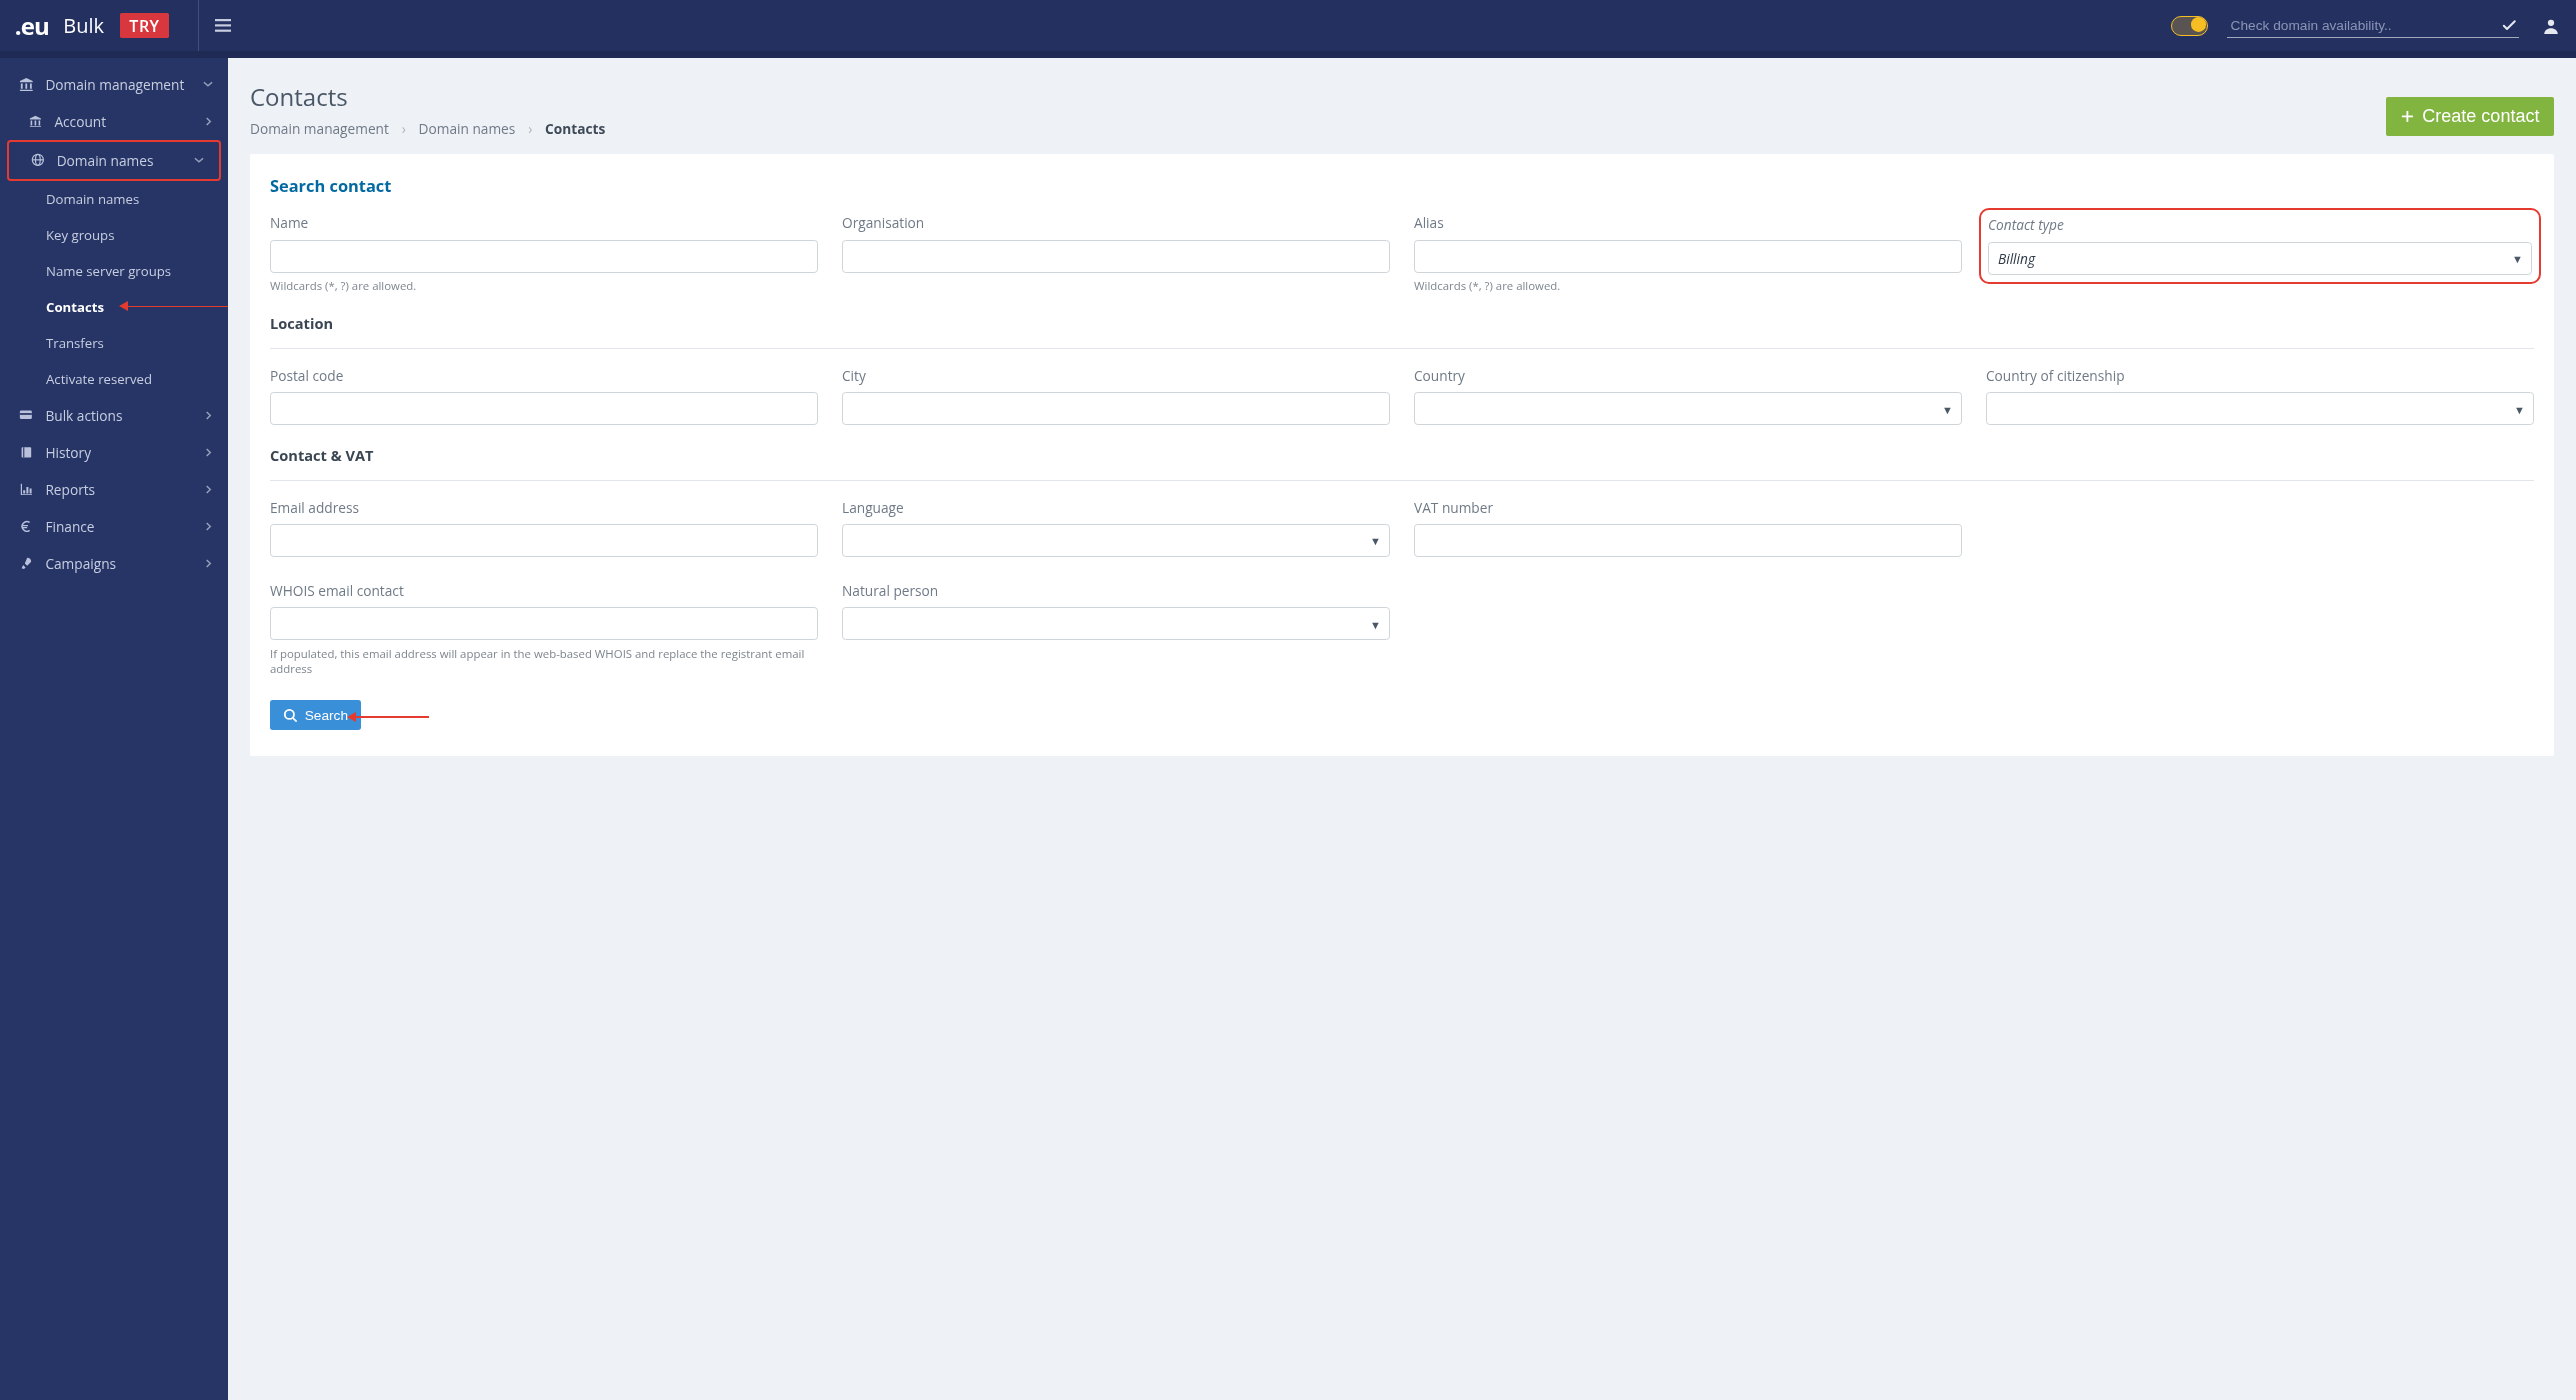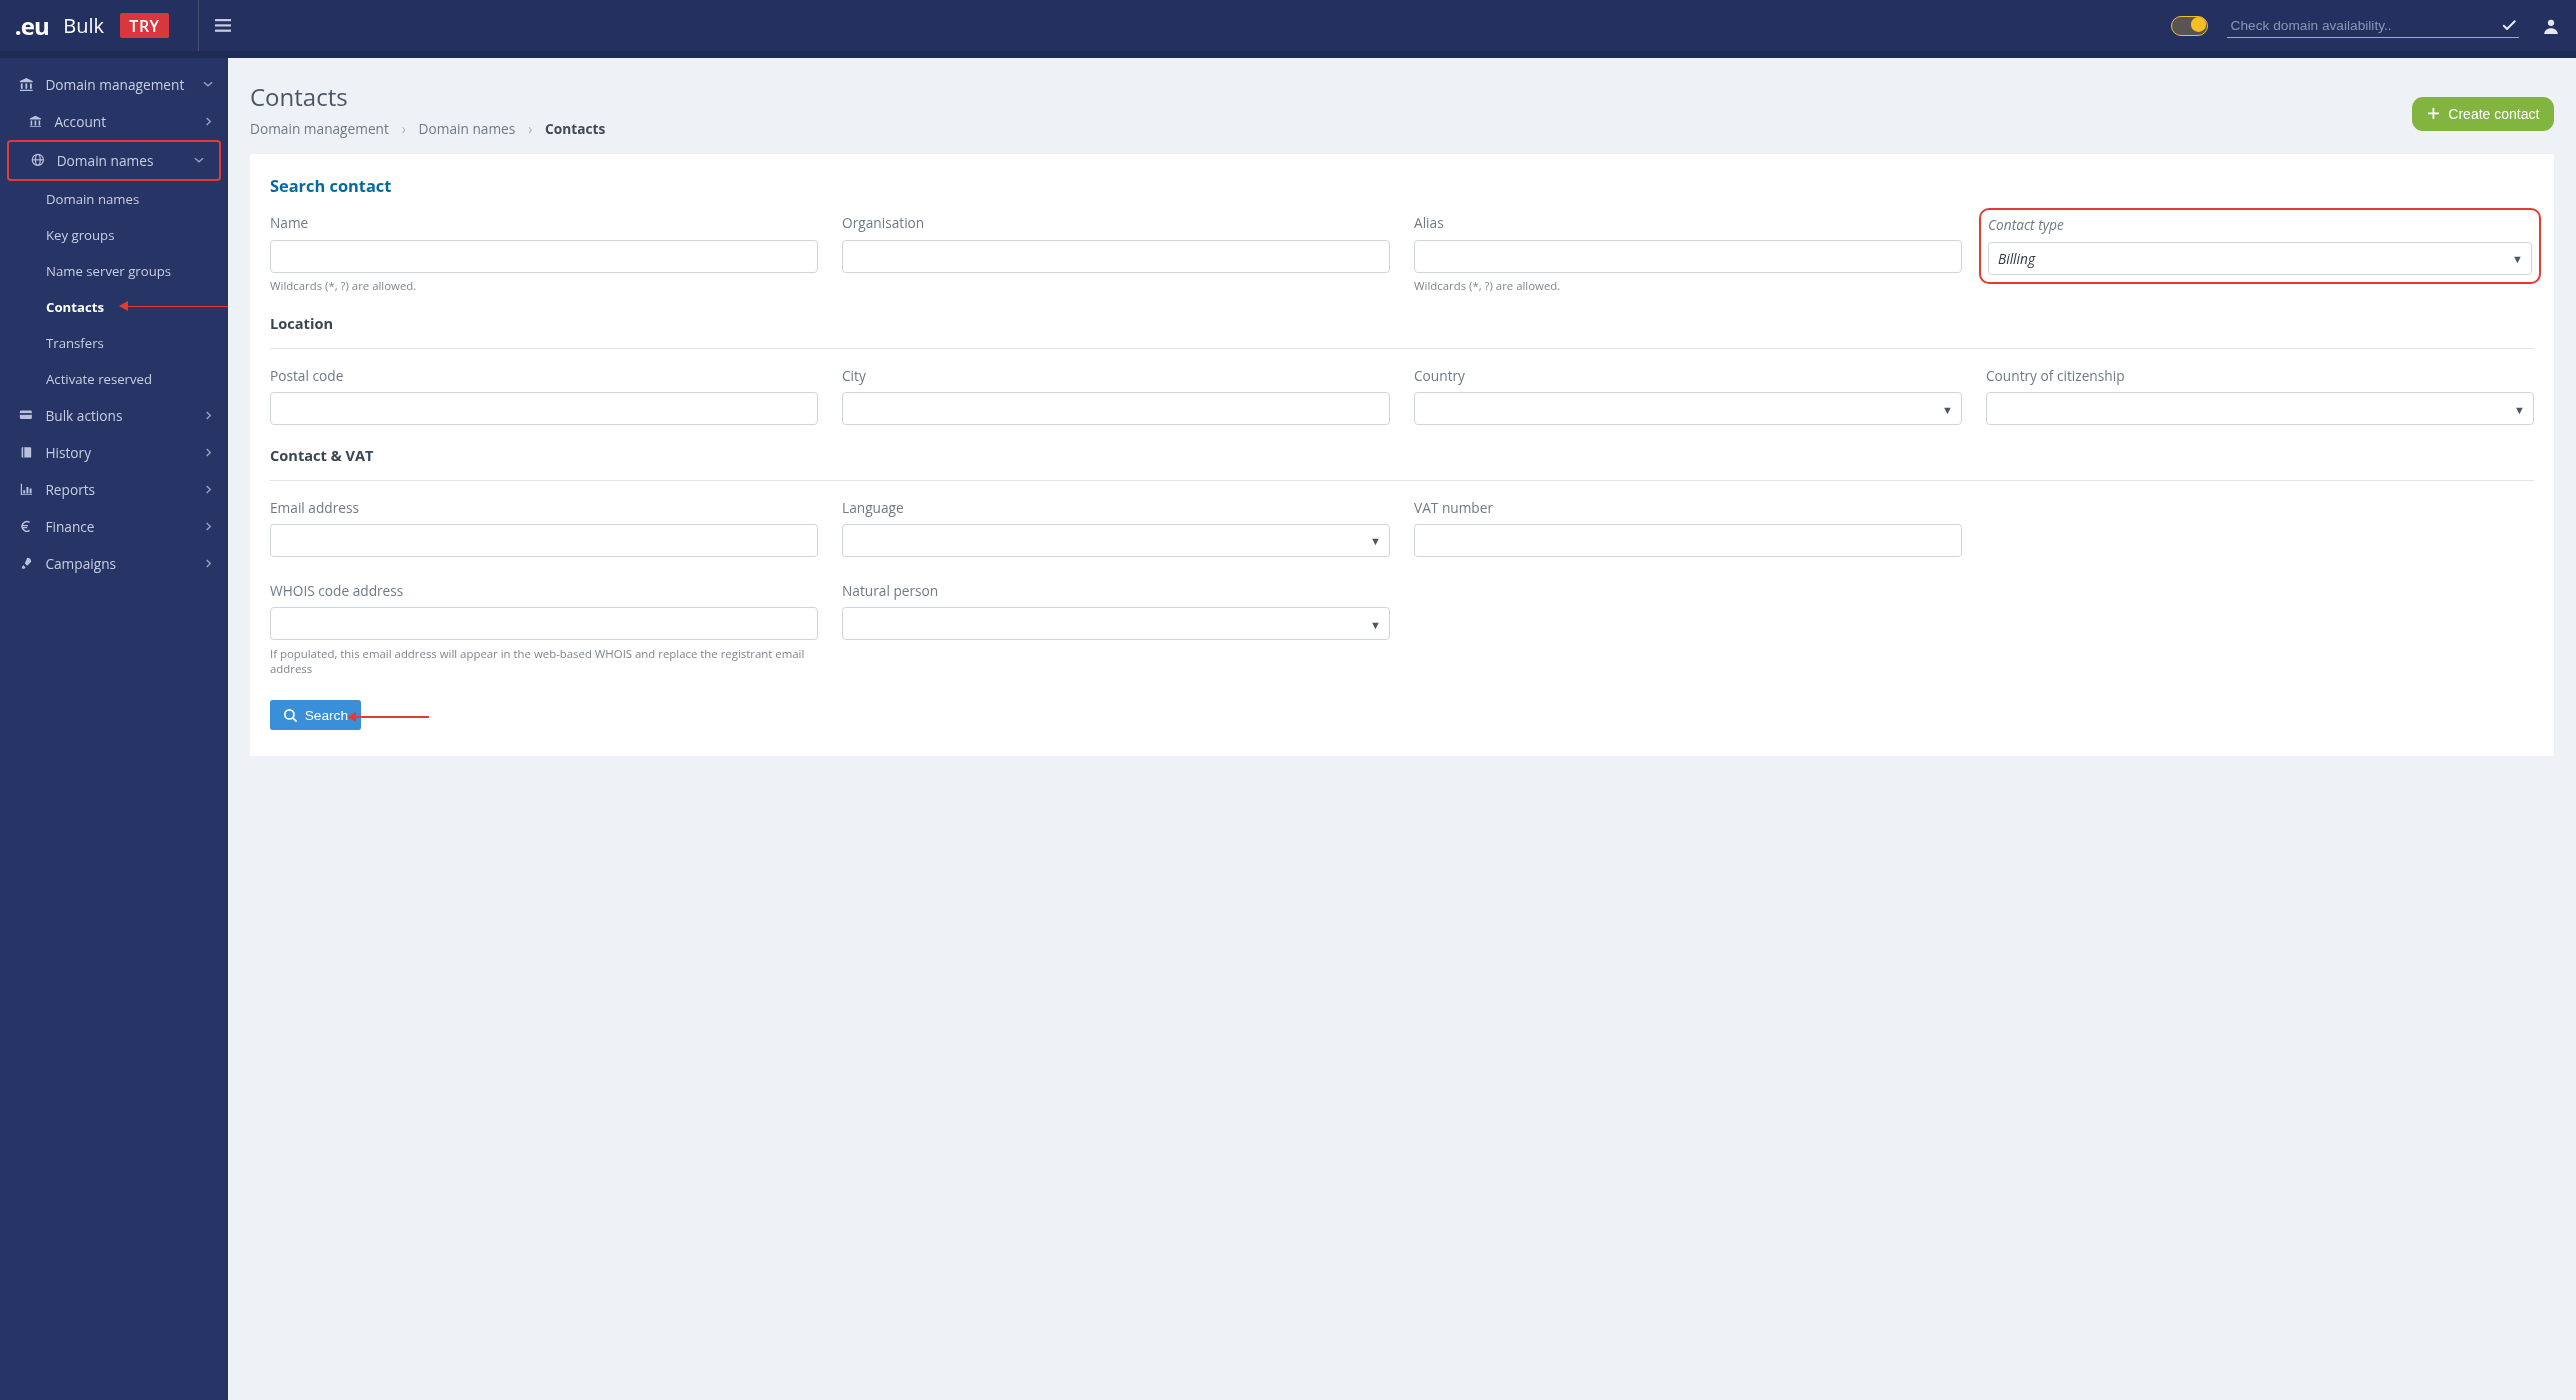--- a/index.html
+++ b/index.html
@@ -83,21 +83,21 @@
 
   
   .main{flex:1;padding:16.4px 22px;}
   .page-head{display:flex;align-items:flex-start;}
   .page-title{font-size:24px;font-weight:400;color:#4a5766;margin:5.5px 0 5.5px 0;}
   .crumbs{display:flex;align-items:center;gap:12.8px;color:var(--muted);font-size:13.7px;flex-wrap:wrap;}
   .crumbs .sep{color:#aeb5bd;}
   .crumbs .current{font-weight:700;color:#3e4a58;}
   .btn-create{
     margin-left:auto;margin-top:22px;background:var(--green);color:#fff;border:none;
-    padding:9px 14.6px;font-size:14px;border-radius:11px;display:flex;align-items:center;gap:9px;
+    padding:9px 14.6px;font-size:18px;border-radius:2px;display:flex;align-items:center;gap:9px;
     cursor:pointer;
   }
 
   .card{
     background:#fff;margin-top:16.4px;padding:18px 20px 25.6px;border-radius:1.8px;
   }
   .card h3.section{font-size:16.4px;font-weight:700;color:#0369a1;margin:1.8px 0 16.4px;}
   .card h4.subsection{font-size:14.6px;font-weight:700;color:#3a4652;margin:20px 0 0;border-bottom:0.9px solid var(--line);padding-bottom:15px;}
 
   .grid4{display:grid;grid-template-columns:repeat(4,1fr);gap:24px;margin-top:16.4px;}
@@ -407,21 +407,21 @@
             <div class="control"></div>
             <span class="caret">▼</span>
           </div>
         </div>
         <div class="field">
           <label>VAT number</label>
           <input class="control" type="text" style="">
         </div>
         <div></div>
         <div class="field">
-          <label>WHOIS code address</label>
+          <label>WHOIS email contact</label>
           <input class="control" type="text" style="">
           <div class="hint">If populated, this email address will appear in the web-based WHOIS and replace the registrant email address</div>
         </div>
         <div class="field">
           <label>Natural person</label>
           <div class="select">
             <div class="control"></div>
             <span class="caret">▼</span>
           </div>
         </div>

